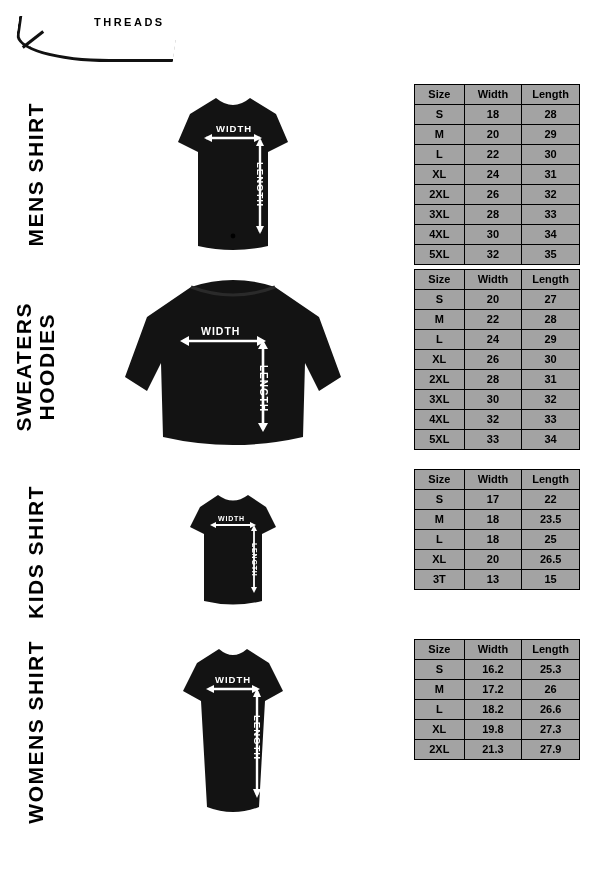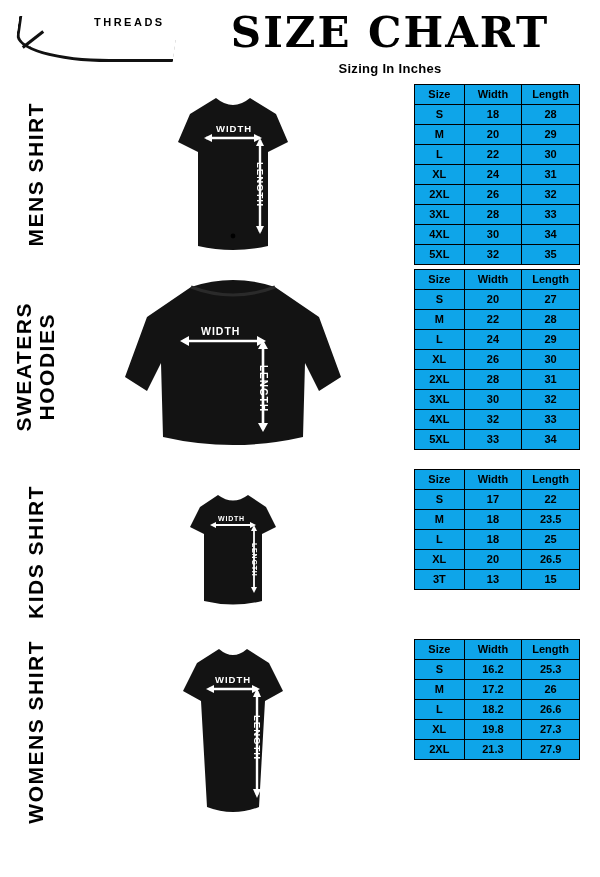--- a/index.html
+++ b/index.html
@@ -132,21 +132,21 @@
     flex: 0 0 190px;
     display: flex;
     align-items: flex-start;
     justify-content: center;
   }
 
   
   table.sizes {
     border-collapse: collapse;
     width: 166px;
-    background: #0ea5e9;
+    background: #a3a3a3;
     border: 1px solid #000;
   }
   table.sizes th, table.sizes td {
     border: 1px solid #000;
     text-align: center;
     font-size: 11px;
     font-weight: bold;
     padding: 2px 0;
     height: 19px;
     line-height: 15px;
@@ -169,24 +169,20 @@
 <body>
 
 <div class="header">
 
   <div class="brand-logo">
     <div class="brand-swoosh"></div>
     <div class="brand-tick"></div>
     <div class="brand-sub">THREADS</div>
   </div>
 
-  <div class="title-block">
-    <div class="size-chart-title">SIZE CHART</div>
-    <div class="size-chart-sub">Sizing In Inches</div>
-  </div>
 </div>
 
 <div class="section" id="sec-mens">
   <div class="sec-label">
     <span>MENS SHIRT</span>
   </div>
   <div class="sec-art">
     <svg width="230" height="180" viewBox="0 0 230 180">
       <path d="M72 30 L98 14 Q115 28 132 14 L158 30 L170 58 L150 68 L150 162 Q115 170 80 162 L80 68 L60 58 Z" fill="#131313"></path>
       <circle cx="115" cy="152" r="2.4" fill="#000"></circle>

